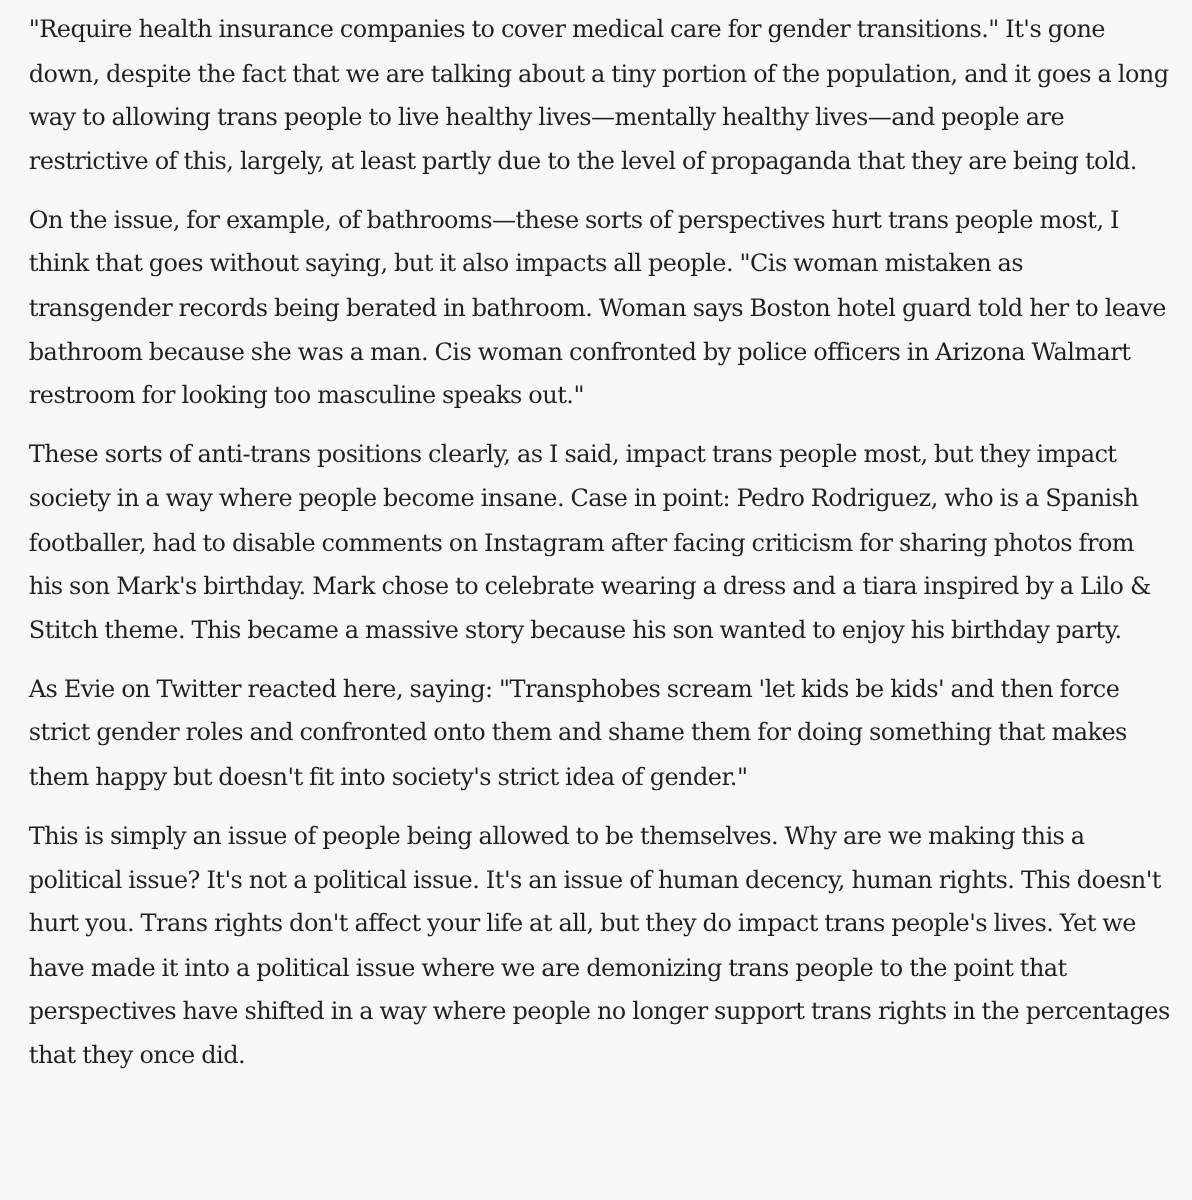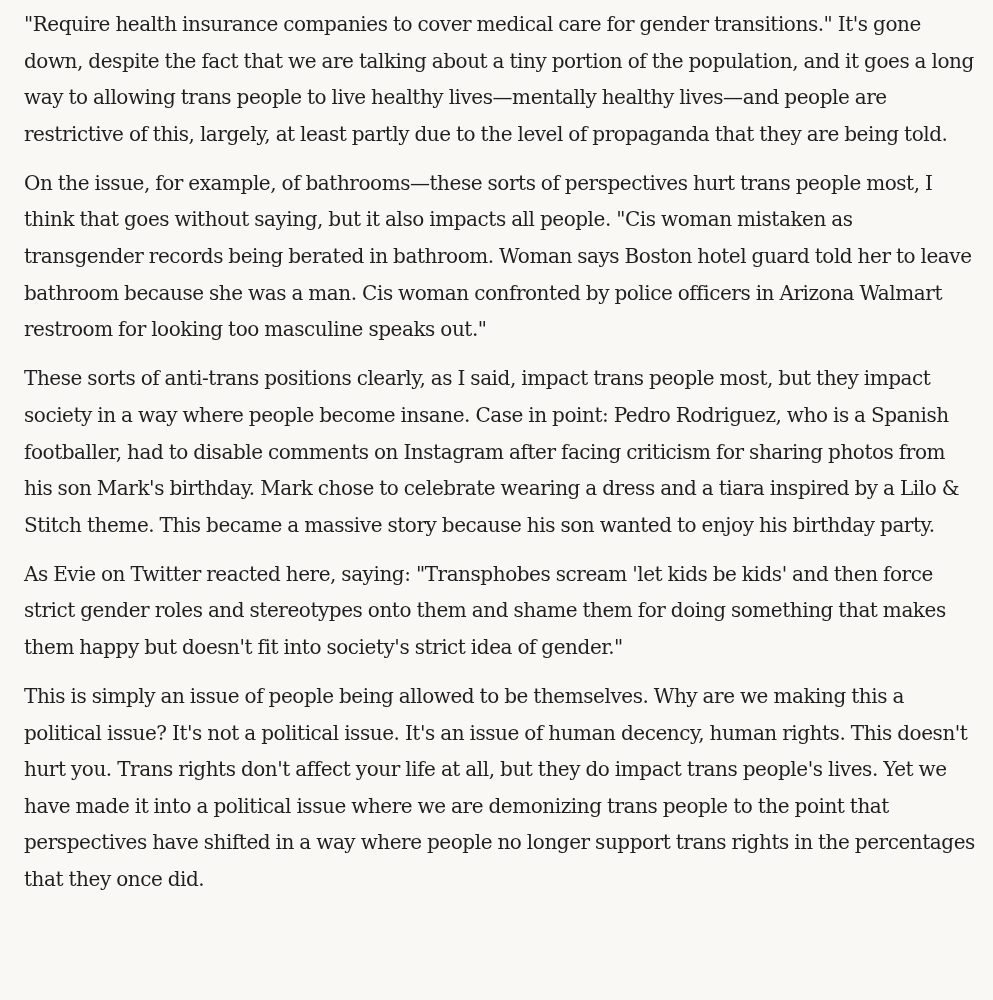--- a/index.html
+++ b/index.html
@@ -27,15 +27,15 @@
       word-spacing: -0.5px;
     }
   </style>
 </head>
 <body>
 
 <div class="article">
   <p class="para">"Require health insurance companies to cover medical care for gender transitions." It's gone down, despite the fact that we are talking about a tiny portion of the population, and it goes a long way to allowing trans people to live healthy lives—mentally healthy lives—and people are restrictive of this, largely, at least partly due to the level of propaganda that they are being told.</p>
   <p class="para">On the issue, for example, of bathrooms—these sorts of perspectives hurt trans people most, I think that goes without saying, but it also impacts all people. "Cis woman mistaken as transgender records being berated in bathroom. Woman says Boston hotel guard told her to leave bathroom because she was a man. Cis woman confronted by police officers in Arizona Walmart restroom for looking too masculine speaks out."</p>
   <p class="para">These sorts of anti-trans positions clearly, as I said, impact trans people most, but they impact society in a way where people become insane. Case in point: Pedro Rodriguez, who is a Spanish footballer, had to disable comments on Instagram after facing criticism for sharing photos from his son Mark's birthday. Mark chose to celebrate wearing a dress and a tiara inspired by a Lilo &amp; Stitch theme. This became a massive story because his son wanted to enjoy his birthday party.</p>
-  <p class="para">As Evie on Twitter reacted here, saying: "Transphobes scream 'let kids be kids' and then force strict gender roles and stereotypes onto them and shame them for doing something that makes them happy but doesn't fit into society's strict idea of gender."</p>
+  <p class="para">As Evie on Twitter reacted here, saying: "Transphobes scream 'let kids be kids' and then force strict gender roles and confronted onto them and shame them for doing something that makes them happy but doesn't fit into society's strict idea of gender."</p>
   <p class="para">This is simply an issue of people being allowed to be themselves. Why are we making this a political issue? It's not a political issue. It's an issue of human decency, human rights. This doesn't hurt you. Trans rights don't affect your life at all, but they do impact trans people's lives. Yet we have made it into a political issue where we are demonizing trans people to the point that perspectives have shifted in a way where people no longer support trans rights in the percentages that they once did.</p>
 </div>
 
 </body></html>

